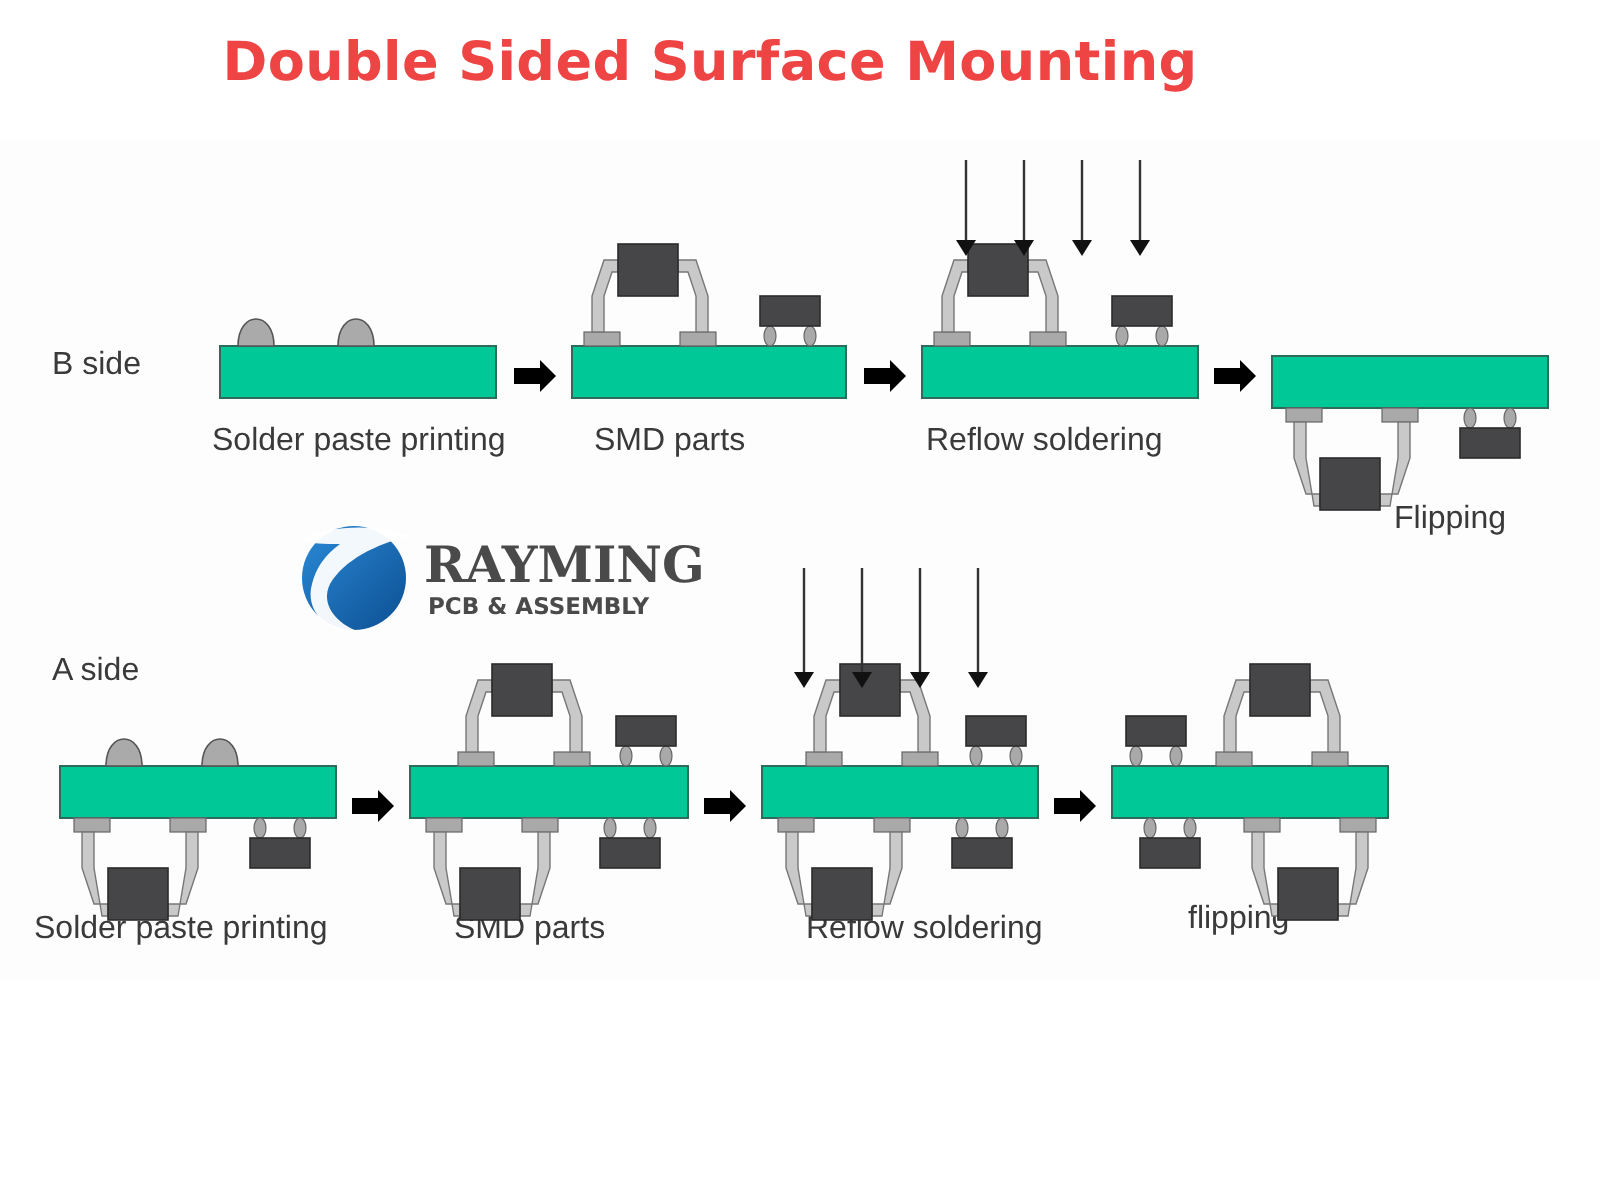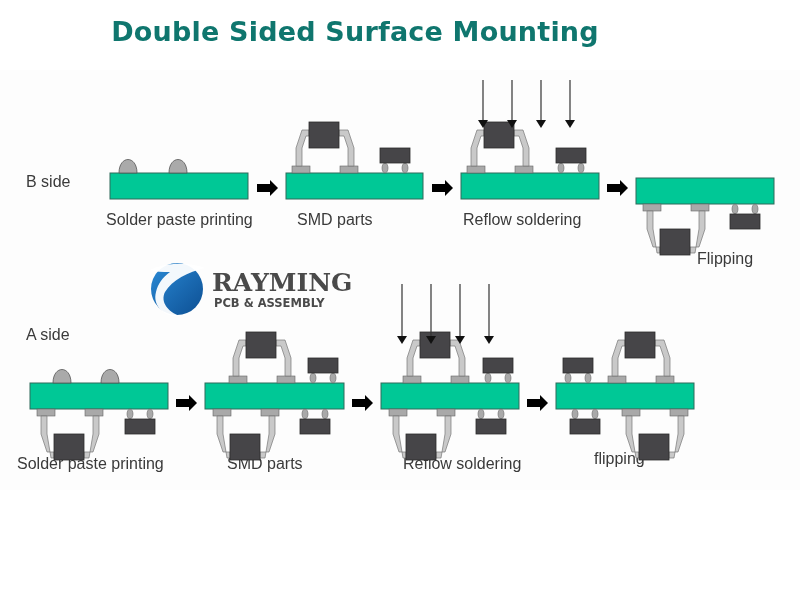--- a/index.html
+++ b/index.html
@@ -1,17 +1,17 @@
 <!DOCTYPE html>
 <html><head>
 <meta charset="utf-8">
 <style>
   html, body { margin: 0; padding: 0; background: #ffffff; }
   body { width: 800px; height: 600px; position: relative; overflow: hidden; font-family: "Liberation Sans", sans-serif; }
-  .title { position: absolute; left: 0; width: 710px; top: 16px; text-align: center; font-family: "DejaVu Sans", sans-serif; font-weight: bold; font-size: 27px; color: #0f766e; letter-spacing: 0.2px; }
+  .title { position: absolute; left: 0; width: 710px; top: 16px; text-align: center; font-family: "DejaVu Sans", sans-serif; font-weight: bold; font-size: 27px; color: #ef4444; letter-spacing: 0.2px; }
   .diagram-bg { position: absolute; left: 0; top: 70px; width: 800px; height: 420px; background: #fdfdfd; }
   svg.diagram { position: absolute; left: 0; top: 0; }
   .lbl { font-family: "Liberation Sans", sans-serif; font-size: 16px; fill: #3a3a3a; }
   .logo-name { font-family: "DejaVu Serif", serif; font-weight: bold; font-size: 25px; fill: #4a4a4a; }
   .logo-sub { font-family: "DejaVu Sans", sans-serif; font-weight: bold; font-size: 11.5px; fill: #4a4a4a; }
 </style>
 </head>
 <body>
 
 <div class="title">Double Sided Surface Mounting</div>

